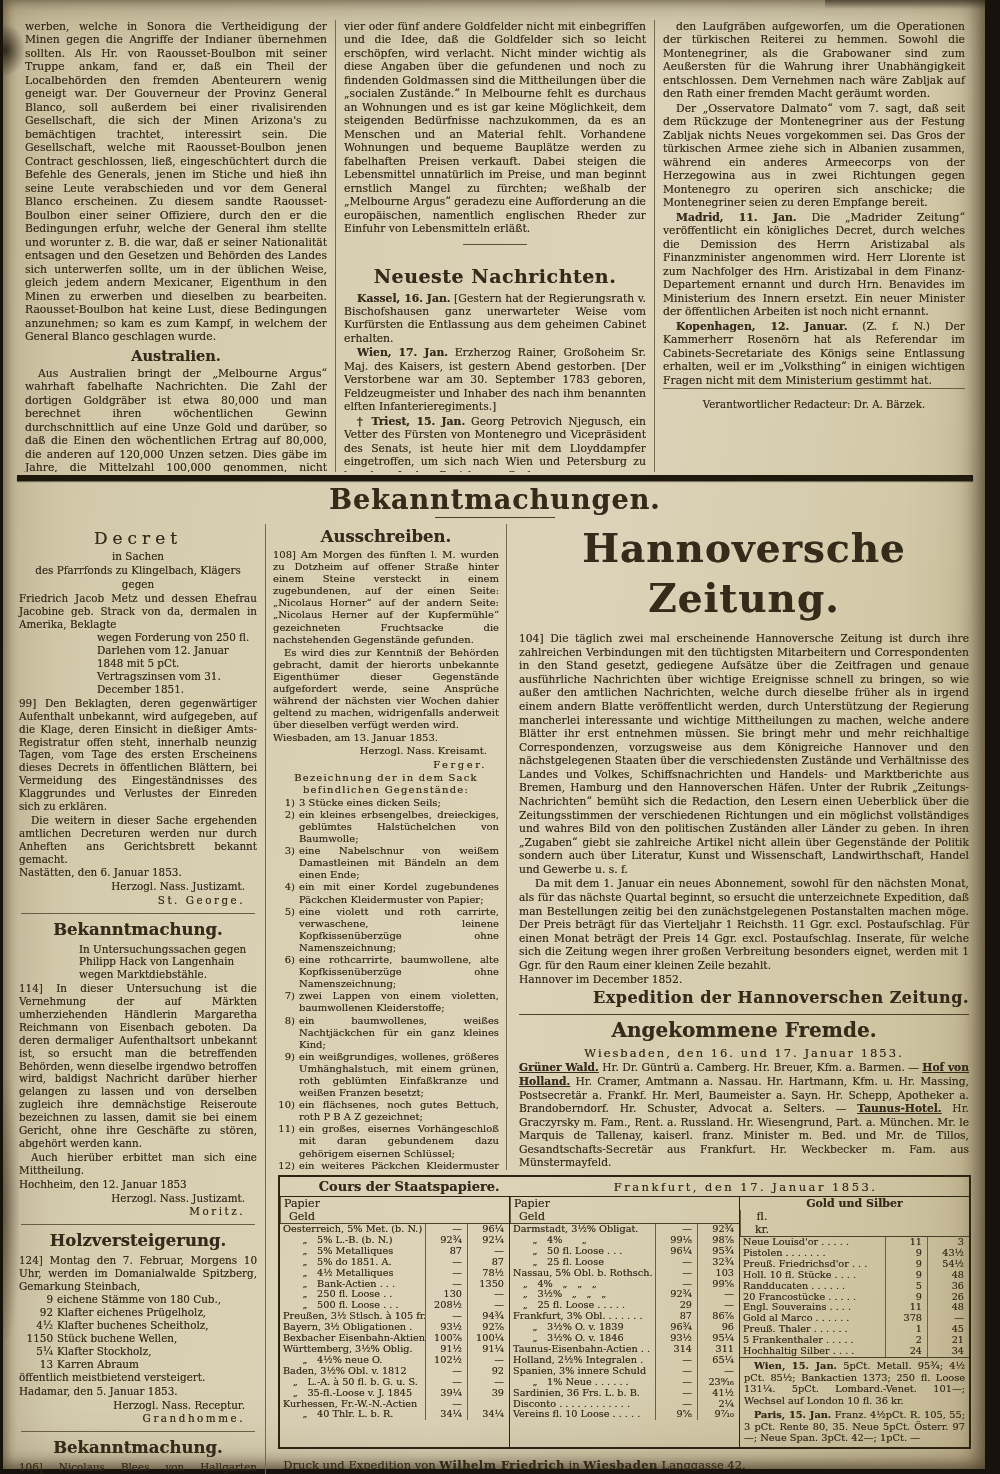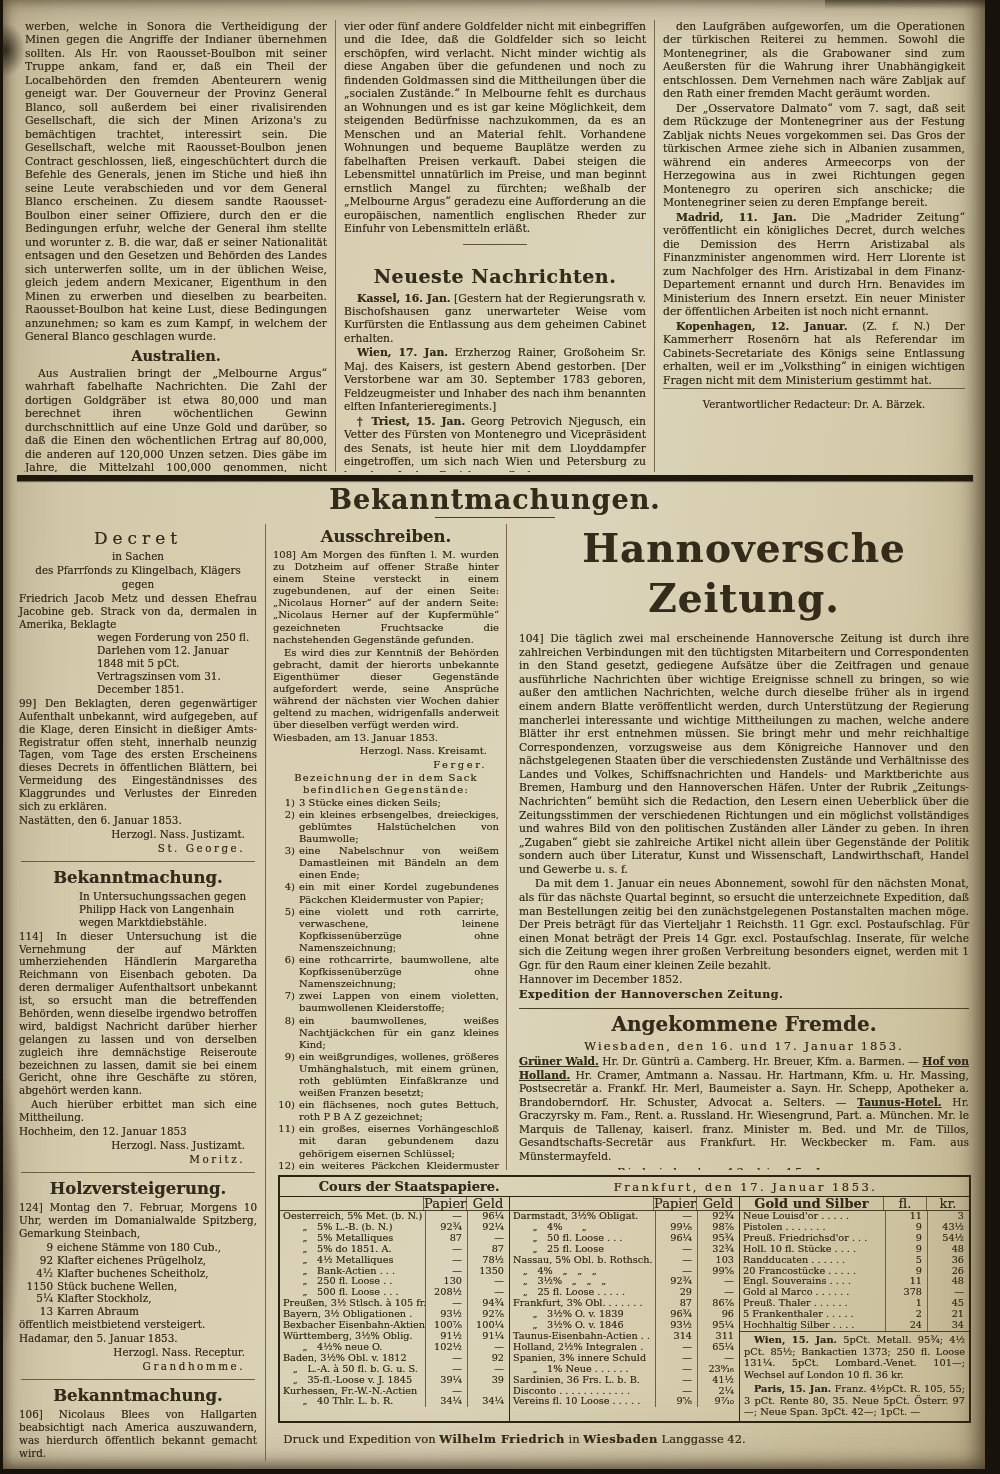--- a/index.html
+++ b/index.html
@@ -54,35 +54,35 @@
   .mid-title{font-size:16.5px;text-align:center;margin:1px 0 2px;font-weight:bold;}
   .list-heading{text-align:center;letter-spacing:1.2px;margin:4px 0 2px;text-indent:0 !important;}
   .sack-item{display:flex;margin:0;}
   .sack-n{width:22px;flex:none;text-align:right;padding-right:4px;}
   .sack-t{flex:1;text-align:justify;}
 
   .acol{flex:1;min-width:0;padding:0 4px 0 12px;font-size:10.7px;line-height:1.27;text-align:justify;overflow:hidden;}
   .acol p{margin:0 0 1px;text-indent:16px;}
   .acol p.noindent{text-indent:0;}
   .hz-title{font-size:39px;text-align:center;margin:0 0 9px;font-weight:bold;letter-spacing:1px;}
-  .ad-sig{text-align:left;font-weight:bold;font-size:11px;margin-top:3px;text-indent:0 !important;letter-spacing:.5px;}
+  .ad-sig{text-align:right;font-weight:bold;font-size:16px;margin-top:3px;text-indent:0 !important;letter-spacing:.5px;}
   .acol-rule{border-top:1.5px solid #4a3e27;margin:6px 0 3px;}
   .fremde-title{font-size:20px;text-align:center;margin:1px 0 2px;font-weight:bold;}
   .fremde-date{text-align:center;letter-spacing:2px;font-size:11.5px;margin:1px 0;text-indent:0 !important;}
   .hotel-name{font-weight:bold;text-decoration:underline;}
 
   
   .stock-box{border:2px solid #2c2413;margin:5px 2px 0 12px;font-size:9.7px;}
   .stock-head{display:flex;border-bottom:1.5px solid #2c2413;padding:2px 8px;align-items:baseline;}
   .stock-title{font-weight:bold;font-size:13px;width:36%;text-align:center;}
   .stock-place{flex:1;text-align:center;letter-spacing:2.5px;font-size:11.5px;}
   .stock-cols{display:flex;align-items:stretch;}
   .sgroup{flex:1;min-width:0;}
   .sgroup + .sgroup{border-left:1.5px solid #2c2413;}
-  .shead{display:flex;border-bottom:1px solid #4a3f28;font-size:13px;line-height:13px;}
+  .shead{display:flex;border-bottom:1px solid #4a3f28;font-size:11px;line-height:13px;flex-direction:column;}
   .sh-name{flex:1;text-align:center;font-weight:bold;}
   .sh-val{width:42px;flex:none;text-align:center;border-left:1px solid #6c5f43;}
   .srow{display:flex;line-height:10.9px;}
   .sname{flex:1;white-space:nowrap;overflow:hidden;padding-left:3px;}
   .sval{width:42px;flex:none;text-align:right;padding-right:5px;border-left:1px solid #6c5f43;box-sizing:border-box;min-height:10.9px;}
   .snotes{border-top:1px solid #4a3f28;padding:2px 4px 1px;font-size:9.8px;line-height:1.2;text-align:justify;}
   .snotes p{margin:0 0 2px;text-indent:10px;}
 
   .printer{text-align:center;font-size:11.5px;margin:9px 0 0;position:relative;left:-105px;}
   .printer b{letter-spacing:.5px;}
@@ -135,20 +135,21 @@
     <section class="lower">
 
       <div class="lcol">
         <h3 class="decret-title">Decret</h3>
         <p class="center">in Sachen</p>
         <p class="center">des Pfarrfonds zu Klingelbach, Klägers</p>
         <p class="center">gegen</p>
         <p class="noindent">Friedrich Jacob Metz und dessen Ehefrau Jacobine geb. Strack von da, dermalen in Amerika, Beklagte</p>
         <p class="indent-block">wegen Forderung von 250 fl. Darlehen vom 12. Januar 1848 mit 5 pCt. Vertragszinsen vom 31. December 1851.</p>
         <p class="noindent">99] Den Beklagten, deren gegenwärtiger Aufenthalt unbekannt, wird aufgegeben, auf die Klage, deren Einsicht in dießiger Amts-Registratur offen steht, innerhalb neunzig Tagen, vom Tage des ersten Erscheinens dieses Decrets in öffentlichen Blättern, bei Vermeidung des Eingeständnisses des Klaggrundes und Verlustes der Einreden sich zu erklären.</p>
+        <p>Die weitern in dieser Sache ergehenden amtlichen Decreturen werden nur durch Anheften ans Gerichtsbrett bekannt gemacht.</p>
         <p class="noindent">Nastätten, den 6. Januar 1853.</p>
         <p class="sig">Herzogl. Nass. Justizamt.</p>
         <p class="sig sp">St. George.</p>
 
         <div class="sect-rule"></div>
 
         <h3 class="ann-title">Bekanntmachung.</h3>
         <p class="sub-block">In Untersuchungssachen gegen Philipp Hack von Langenhain wegen Marktdiebstähle.</p>
         <p class="noindent">114] In dieser Untersuchung ist die Vernehmung der auf Märkten umherziehenden Händlerin Margaretha Reichmann von Eisenbach geboten. Da deren dermaliger Aufenthaltsort unbekannt ist, so ersucht man die betreffenden Behörden, wenn dieselbe irgendwo betroffen wird, baldigst Nachricht darüber hierher gelangen zu lassen und von derselben zugleich ihre demnächstige Reiseroute bezeichnen zu lassen, damit sie bei einem Gericht, ohne ihre Geschäfte zu stören, abgehört werden kann.</p>
         <p>Auch hierüber erbittet man sich eine Mittheilung.</p>

